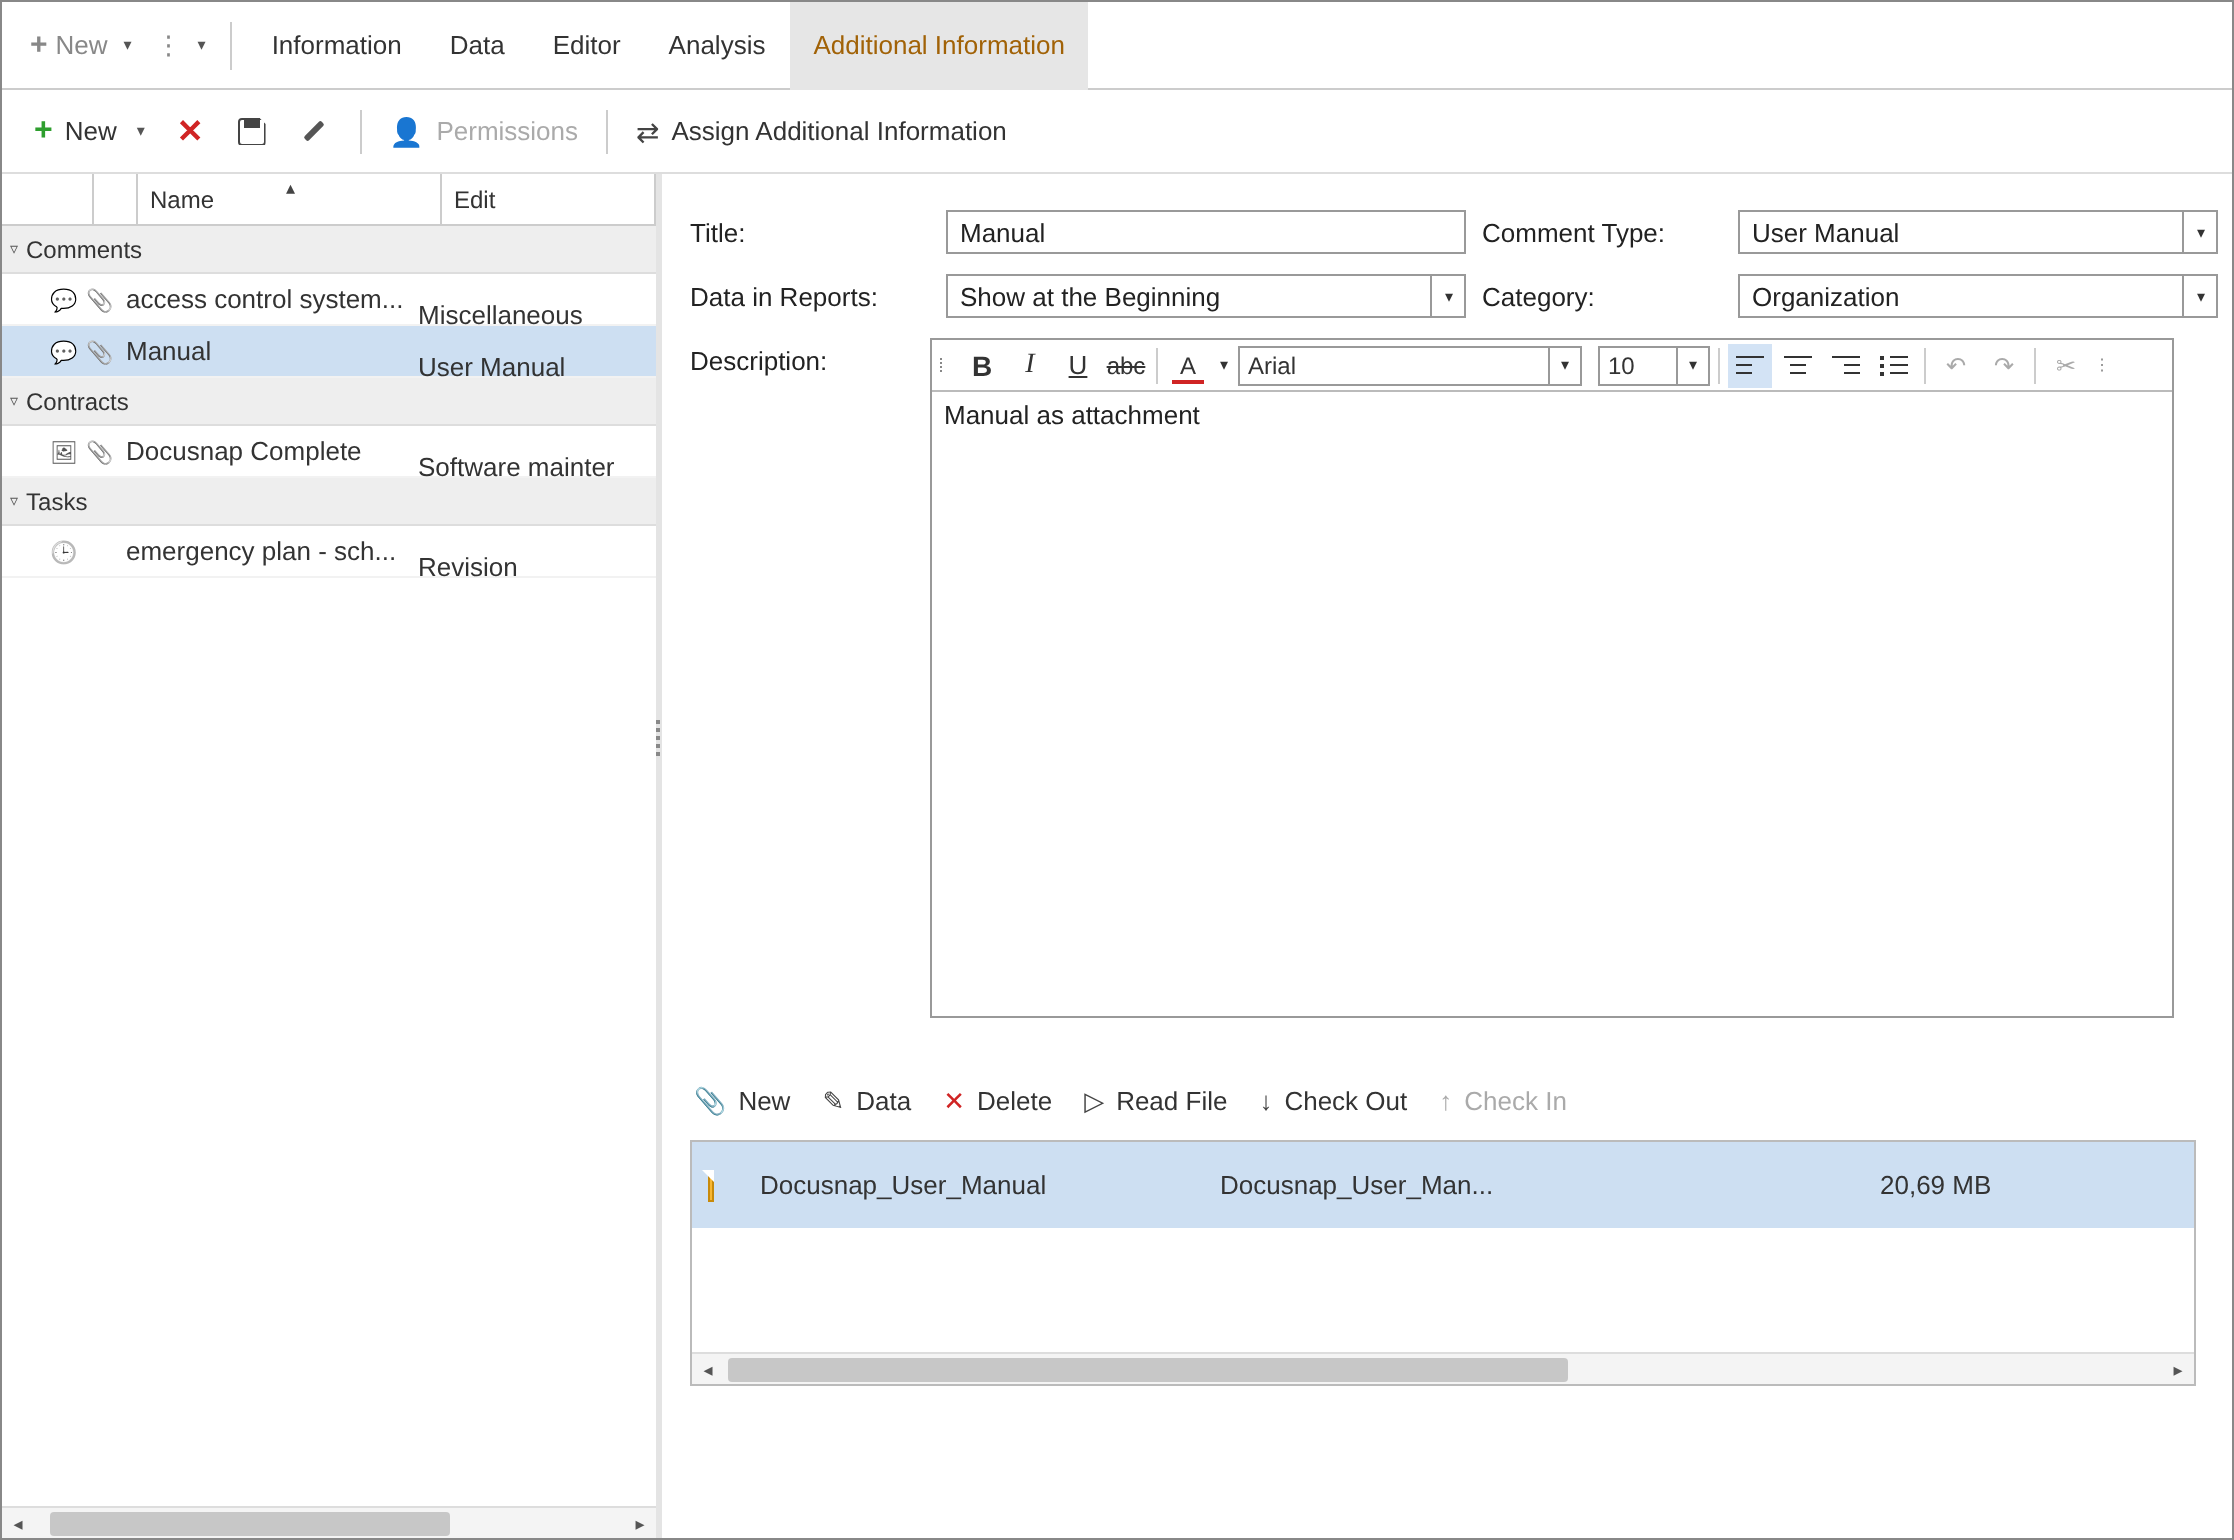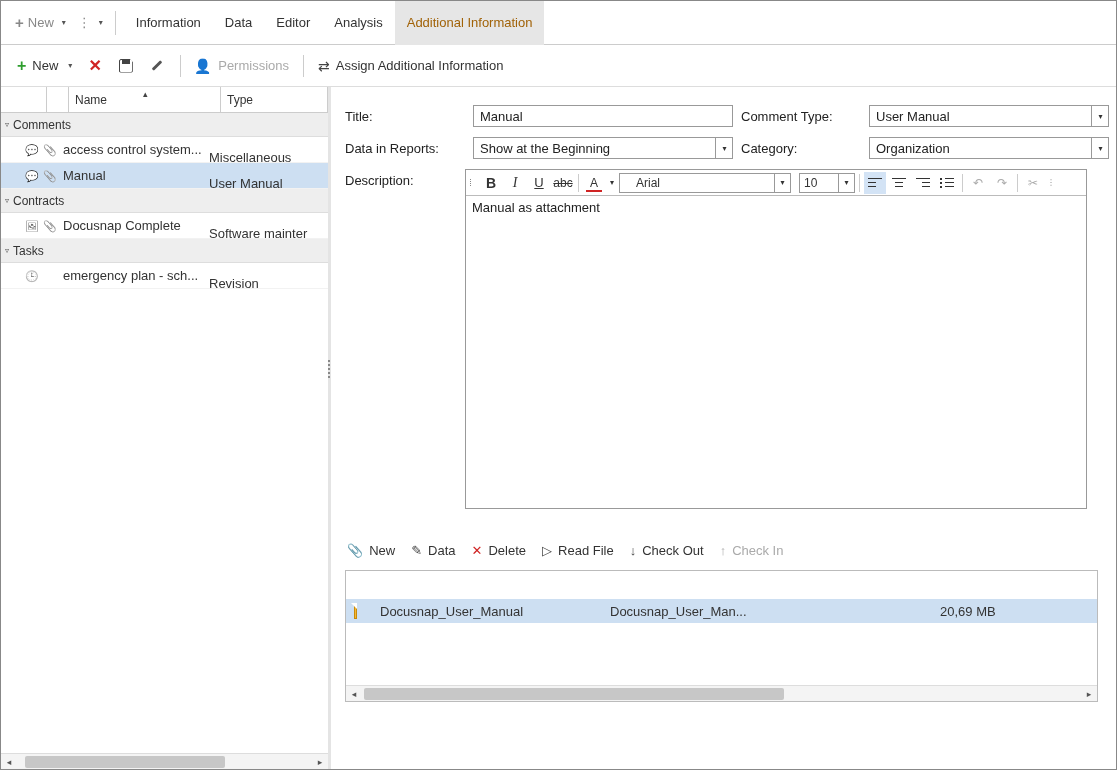--- a/index.html
+++ b/index.html
@@ -131,21 +131,21 @@
   height: 26px; display: flex; align-items: center; border-bottom: 1px solid #bbb;
   padding: 0 4px; gap: 2px;
 }
 .etool .ebtn { width: 22px; height: 22px; display: flex; align-items: center; justify-content: center; font-size: 12px; cursor: pointer; }
 .etool .ebtn.bold { font-weight: bold; font-size: 14px; }
 .etool .ebtn.italic { font-style: italic; font-family: Georgia, serif; font-size: 14px; }
 .etool .ebtn.under { text-decoration: underline; font-size: 13px; }
 .etool .ebtn.strike { text-decoration: line-through; font-size: 12px; }
 .etool .ebtn.color { position: relative; }
 .etool .ebtn.color::after { content: ""; position: absolute; bottom: 2px; left: 3px; right: 3px; height: 2px; background: #d02424; }
-.etool .font-sel { width: 172px; height: 20px; border: 1px solid #999; font-size: 12px; padding: 0 16px; display:flex; align-items:center; position:relative;}
+.etool .font-sel { width: 172px; height: 20px; border: 1px solid #999; font-size: 12px; padding: 0 4px; display:flex; align-items:center; position:relative;}
 .etool .font-sel .fcaret,.etool .size-sel .fcaret{position:absolute;right:0;top:0;bottom:0;width:16px;border-left:1px solid #999;display:flex;align-items:center;justify-content:center;font-size:8px;}
 .etool .size-sel { width: 56px; height: 20px; border: 1px solid #999; font-size: 12px; padding: 0 4px; display:flex; align-items:center; position:relative;}
 .etool .align-l { background: #d3e3f5; }
 .etool .sep { width:1px; height:18px; background:#ccc; margin:0 2px; }
 .etool .grip { width:4px; display:flex; flex-direction:column; gap:1px; margin-right:4px;}
 .etool .grip i{width:1px;height:1px;background:#888;display:block;}
 .align-icon{display:inline-block;width:14px;height:12px;position:relative;}
 .align-icon::before,.align-icon::after{content:"";position:absolute;height:1.5px;background:#333;}
 .align-icon.al-l::before{top:1px;left:0;width:14px;}
 .align-icon.al-l::after{top:5px;left:0;width:8px;box-shadow:0 4px 0 #333; width:14px;}
@@ -162,21 +162,21 @@
 
 .attbar { margin-top: 34px; display: flex; align-items: center; gap: 16px; padding-left: 2px; }
 .attbtn { display: inline-flex; align-items: center; gap: 6px; font-size: 13px; cursor: pointer; }
 .attbtn.disabled { color: #aaa; }
 .att-icon { font-size: 13px; color: #444; }
 
 
 .atable { margin-top: 12px; border: 1px solid #bbb; width: 753px; }
 .atable .ahead { display: flex; height: 26px; background: #fafafa; border-bottom: 1px solid #ccc; }
 .atable .ahead .acell { border-right: 1px solid #ccc; padding: 0 8px; display:flex; align-items:center; font-size: 12px; }
-.atable .arow { display: flex; height: 24px; background: #cddff2; margin-top: 28px; }
+.atable .arow { display: flex; height: 43px; background: #cddff2; }
 .atable .arow .acell { border-right: 1px solid rgba(0,0,0,0); padding: 0 8px; display:flex; align-items:center; font-size: 13px; overflow:hidden; white-space:nowrap; text-overflow:ellipsis;}
 .atable .afiller{height:62px;}
 .atable .ahscroll{height:16px;background:#f4f4f4;border-top:1px solid #ddd;position:relative;}
 .atable .ahscroll .thumb{position:absolute;top:2px;left:18px;width:420px;height:12px;background:#c7c7c7;border-radius:2px;}
 .atable .ahscroll .arrow-l,.atable .ahscroll .arrow-r{position:absolute;top:0;width:16px;height:16px;text-align:center;font-size:9px;color:#555;line-height:16px;}
 .atable .ahscroll .arrow-l{left:0;} .atable .ahscroll .arrow-r{right:0;}
 .pdf-icon{width:14px;height:16px;background:#f7b733;border:1px solid #c88a0a;display:inline-block;margin-right:6px;position:relative;}
 .pdf-icon::after{content:"";position:absolute;right:-1px;top:-1px;border:3px solid #fff;border-left-color:transparent;border-bottom-color:transparent;}
 
 .splitter-dots{position:absolute;left:-4px;top:40%;width:5px;display:flex;flex-direction:column;gap:2px;}
@@ -243,21 +243,21 @@
 <div class="main">
 
   <div class="left">
     <div class="left-head">
       <div class="col" style="width:46px"></div>
       <div class="col" style="width:22px"></div>
       <div class="col sort" style="width:152px">
           <span>Name</span>
         </div>
       <div class="col" style="flex:1">
-          <span>Type</span>
+          <span>Edit</span>
         </div>
     </div>
 
     <div class="group-row">
       <span class="tri">▿</span>
       <span>Comments</span>
     </div>
     <div class="item-row">
       <span class="ic chat-icon"></span>
       <span class="ic clip-icon"></span>

